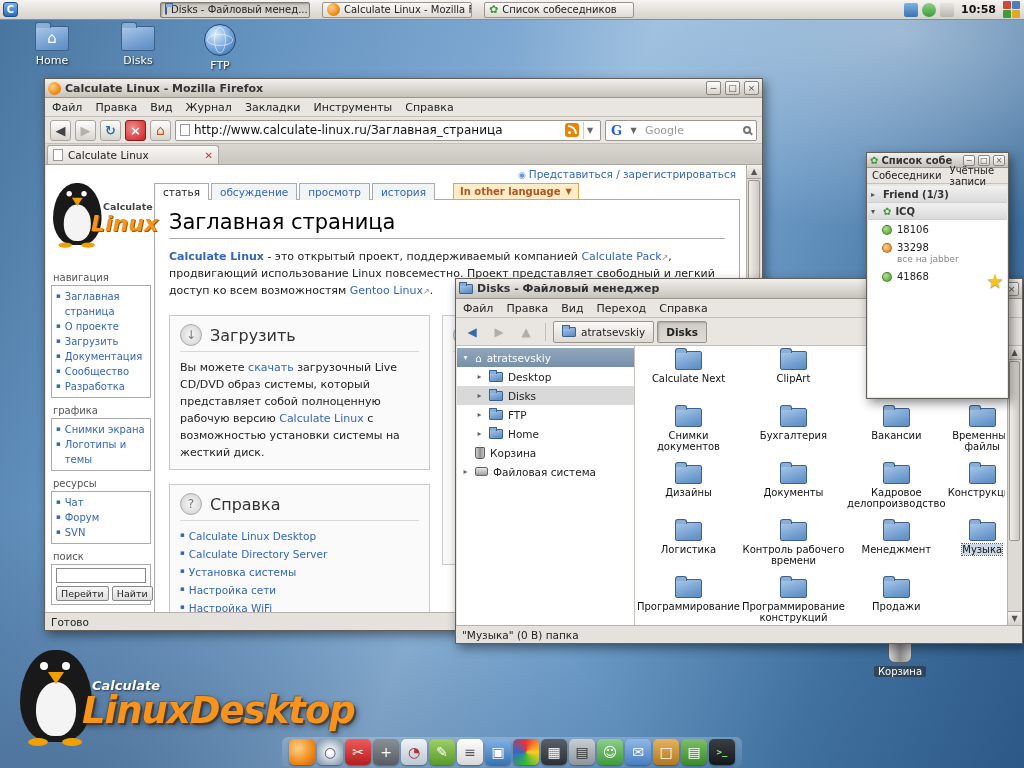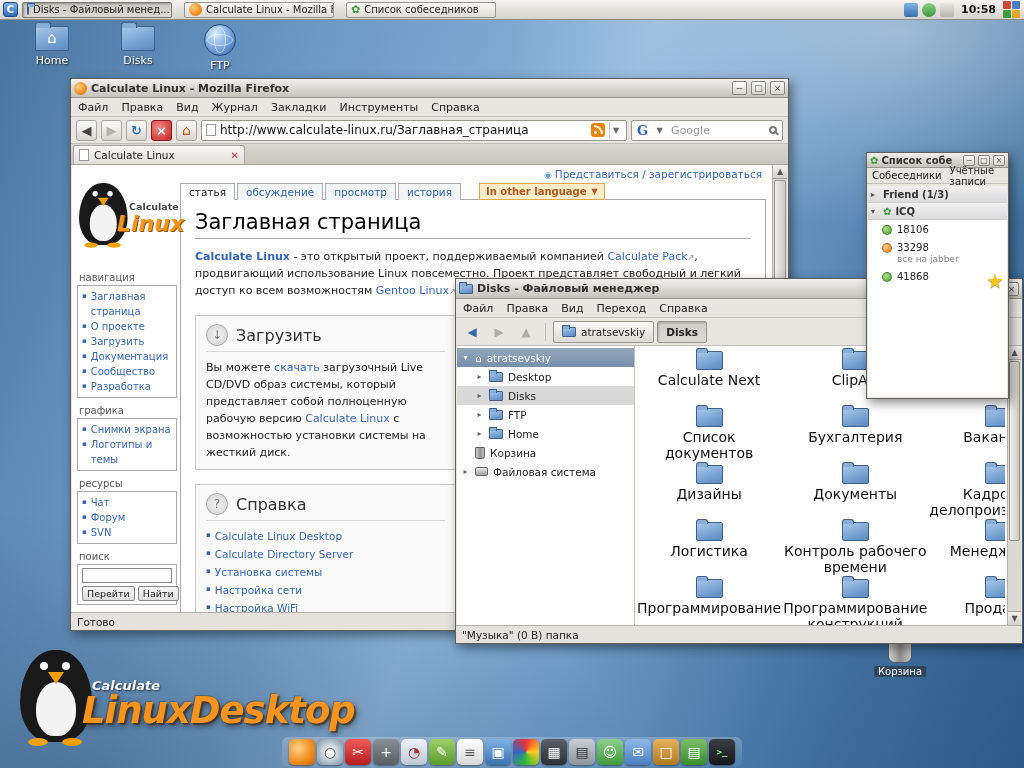--- a/index.html
+++ b/index.html
@@ -6,21 +6,21 @@
 html,body{width:1024px;height:768px;overflow:hidden}
 body{font-family:"DejaVu Sans","Liberation Sans",sans-serif;font-size:11px;color:#222;
 background:
  radial-gradient(ellipse 640px 320px at 88% 4%, rgba(255,255,255,.40), rgba(255,255,255,0) 62%),
  radial-gradient(ellipse 900px 500px at 10% 105%, rgba(10,30,60,.35), rgba(0,0,0,0) 60%),
  linear-gradient(112deg,#48759f 0%,#6795c2 22%,#7fa9d2 40%,#8fb6da 50%,#6e9cc8 62%,#41719f 82%,#2c5887 100%);}
 
 
 #panel{position:absolute;top:0;left:0;width:1024px;height:20px;background:linear-gradient(#f6f4f1,#d6d2cc);border-bottom:1px solid #8f8b85;display:flex;align-items:center;padding:0 3px;gap:4px;z-index:50}
 .start{width:15px;height:15px;border-radius:3px;background:linear-gradient(#7db1e8,#2f6cb3);border:1px solid #1d4d8a;color:#fff;font-size:10px;font-weight:bold;text-align:center;line-height:13px}
-#tasks{display:flex;gap:12px;}
+#tasks{display:flex;gap:12px;margin-left:138px}
 .task{width:150px;height:16px;display:flex;align-items:center;gap:4px;padding:0 4px;font-size:10px;white-space:nowrap;overflow:hidden;background:linear-gradient(#fbfaf8,#dedad4);border:1px solid #9a968f;border-radius:2px;color:#222}
 .task.active{background:linear-gradient(#cbc7c1,#dcd8d2);border-color:#7e7a74;box-shadow:inset 1px 1px 2px rgba(0,0,0,.25)}
 #tray{margin-left:auto;display:flex;align-items:center;gap:4px;padding-right:1px}
 .tray-ic{width:14px;height:14px;border-radius:2px;flex:0 0 auto}
 #clock{font-weight:bold;color:#111;padding:0 3px;font-size:11px}
 .minigrid{display:grid;grid-template-columns:8px 8px;grid-auto-rows:8px;gap:1px}
 .minigrid i{display:block;border-radius:1px}
 
 
 .fld{position:relative;width:34px;height:25px;margin:0 auto;border:1px solid #3d608c;border-radius:2px;background:linear-gradient(160deg,#aac8e9,#6e9bce 70%,#5f8cc0)}
@@ -53,21 +53,21 @@
 
 .win{position:absolute;background:#e9e6e2;border:1px solid #63605c;box-shadow:3px 4px 10px rgba(0,0,0,.45)}
 .tb{display:flex;align-items:center;gap:4px;padding:0 3px;height:19px;background:linear-gradient(#f2f0ed,#c6c2bb);border-bottom:1px solid #9b978f}
 .tb .ti{flex:1;font-weight:bold;font-size:11px;color:#333;white-space:nowrap;overflow:hidden}
 .wb{width:15px;height:14px;border:1px solid #8b8780;border-radius:2px;background:linear-gradient(#fff,#d6d2cb);font-size:9px;line-height:12px;text-align:center;color:#555;flex:0 0 auto}
 .mbar{display:flex;gap:13px;padding:2px 7px;height:19px;font-size:11px;background:#e9e6e2;border-bottom:1px solid #c6c2bb;align-items:center}
 .sbar{position:absolute;left:0;right:0;bottom:0;height:18px;background:#e5e2de;border-top:1px solid #b6b2ab;display:flex;align-items:center;padding:0 6px;font-size:10.5px;color:#222}
 .grip{margin-left:auto;width:12px;height:12px;background:repeating-linear-gradient(135deg,#aaa 0 1px,transparent 1px 4px)}
 
 
-#ff{left:70px;top:78px;width:719px;height:553px;z-index:10}
+#ff{left:44px;top:78px;width:719px;height:553px;z-index:10}
 #ff-nav{display:flex;align-items:center;gap:4px;padding:2px 5px;height:27px;background:#e9e6e2;border-bottom:1px solid #c2beb8}
 .nbtn{width:21px;height:21px;border-radius:3px;text-align:center;line-height:19px;font-size:13px;border:1px solid #aaa69f;background:linear-gradient(#fdfdfc,#d9d5cf);color:#444;flex:0 0 auto}
 .nbtn.dis{color:#b4b0aa}
 .nbtn.stop{background:radial-gradient(circle at 35% 35%,#f08a8a,#cc2222);color:#fff;font-weight:bold;border-color:#8a1a1a}
 .nbtn.rel{color:#2a6fb0;font-weight:bold}
 .nbtn.home{color:#c05a10;font-size:14px}
 #ff-url{flex:1;height:21px;background:#fff;border:1px solid #9a968f;border-radius:2px;display:flex;align-items:center;padding:0 4px;gap:4px;overflow:hidden}
 #ff-url .utext{flex:1;font-size:12px;color:#111;white-space:nowrap;overflow:hidden}
 .rss{width:14px;height:14px;background:#e98300;border-radius:3px;position:relative;flex:0 0 auto}
 .rss::before{content:"";position:absolute;left:3px;bottom:3px;width:3px;height:3px;background:#fff;border-radius:50%}
@@ -138,21 +138,21 @@
 #fm-tree{width:178px;border-right:1px solid #c5c1bb;background:#fff;padding-top:2px;overflow:hidden}
 .trow{display:flex;align-items:center;gap:5px;height:19px;padding:0 4px;font-size:10.5px;white-space:nowrap;color:#222}
 .trow .ex{width:9px;font-size:8px;color:#666;text-align:center;flex:0 0 auto}
 .trow.sel{background:linear-gradient(#93a7bc,#7690aa);color:#fff}
 .trow.sel .ex{color:#eee}
 .trow.hl{background:#d9d9d9}
 .ind{padding-left:18px}
 #fm-icons{flex:1;position:relative;background:#fff}
 #fm-grid{position:absolute;top:2px;left:2px;right:16px;bottom:0;display:grid;grid-template-columns:repeat(4,1fr);grid-auto-rows:56px;column-gap:2px;row-gap:1px;overflow:hidden}
 .cell{text-align:center;padding-top:3px}
-.flabel{font-size:14px;line-height:1.12;margin-top:3px;color:#111}
+.flabel{font-size:10px;line-height:1.12;margin-top:3px;color:#111}
 .cell.sel .flabel span{background:#cdd9e5;outline:1px dotted #556688}
 #fm .vscroll{width:14px}
 
 
 #kp{left:866px;top:152px;width:143px;height:247px;z-index:25}
 #kp .tb{height:15px;gap:3px}
 #kp .ti{font-size:10px}
 #kp .wb{width:12px;height:11px;line-height:9px;font-size:8px}
 #kp-menu{display:flex;gap:8px;padding:2px 5px;height:16px;font-size:10px;border-bottom:1px solid #c6c2bb;background:#e9e6e2;align-items:center}
 #kp-list{position:absolute;top:33px;left:1px;right:1px;bottom:1px;background:#fff;overflow:hidden}
@@ -560,21 +560,21 @@
         <div class="cell">
             <div class="fld md"></div>
             <div class="flabel"><span>CWBuilder</span></div>
           </div>
         <div class="cell">
             <div class="fld md"></div>
             <div class="flabel"><span>Архив дизайнов</span></div>
           </div>
         <div class="cell">
             <div class="fld md"></div>
-            <div class="flabel"><span>Список документов</span></div>
+            <div class="flabel"><span>Снимки документов</span></div>
           </div>
         <div class="cell">
             <div class="fld md"></div>
             <div class="flabel"><span>Бухгалтерия</span></div>
           </div>
         <div class="cell">
             <div class="fld md"></div>
             <div class="flabel"><span>Вакансии</span></div>
           </div>
         <div class="cell">

